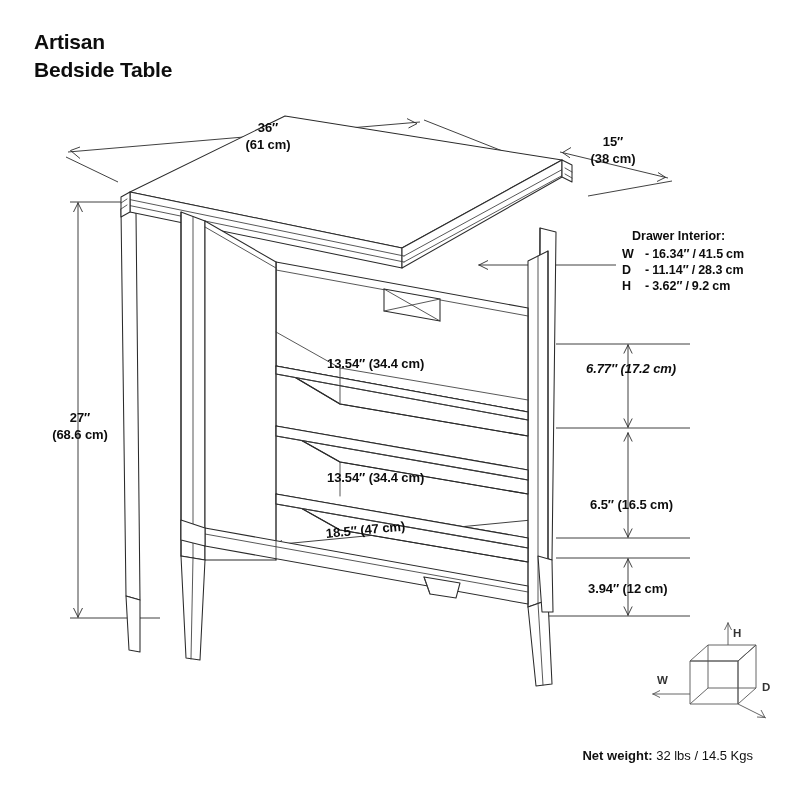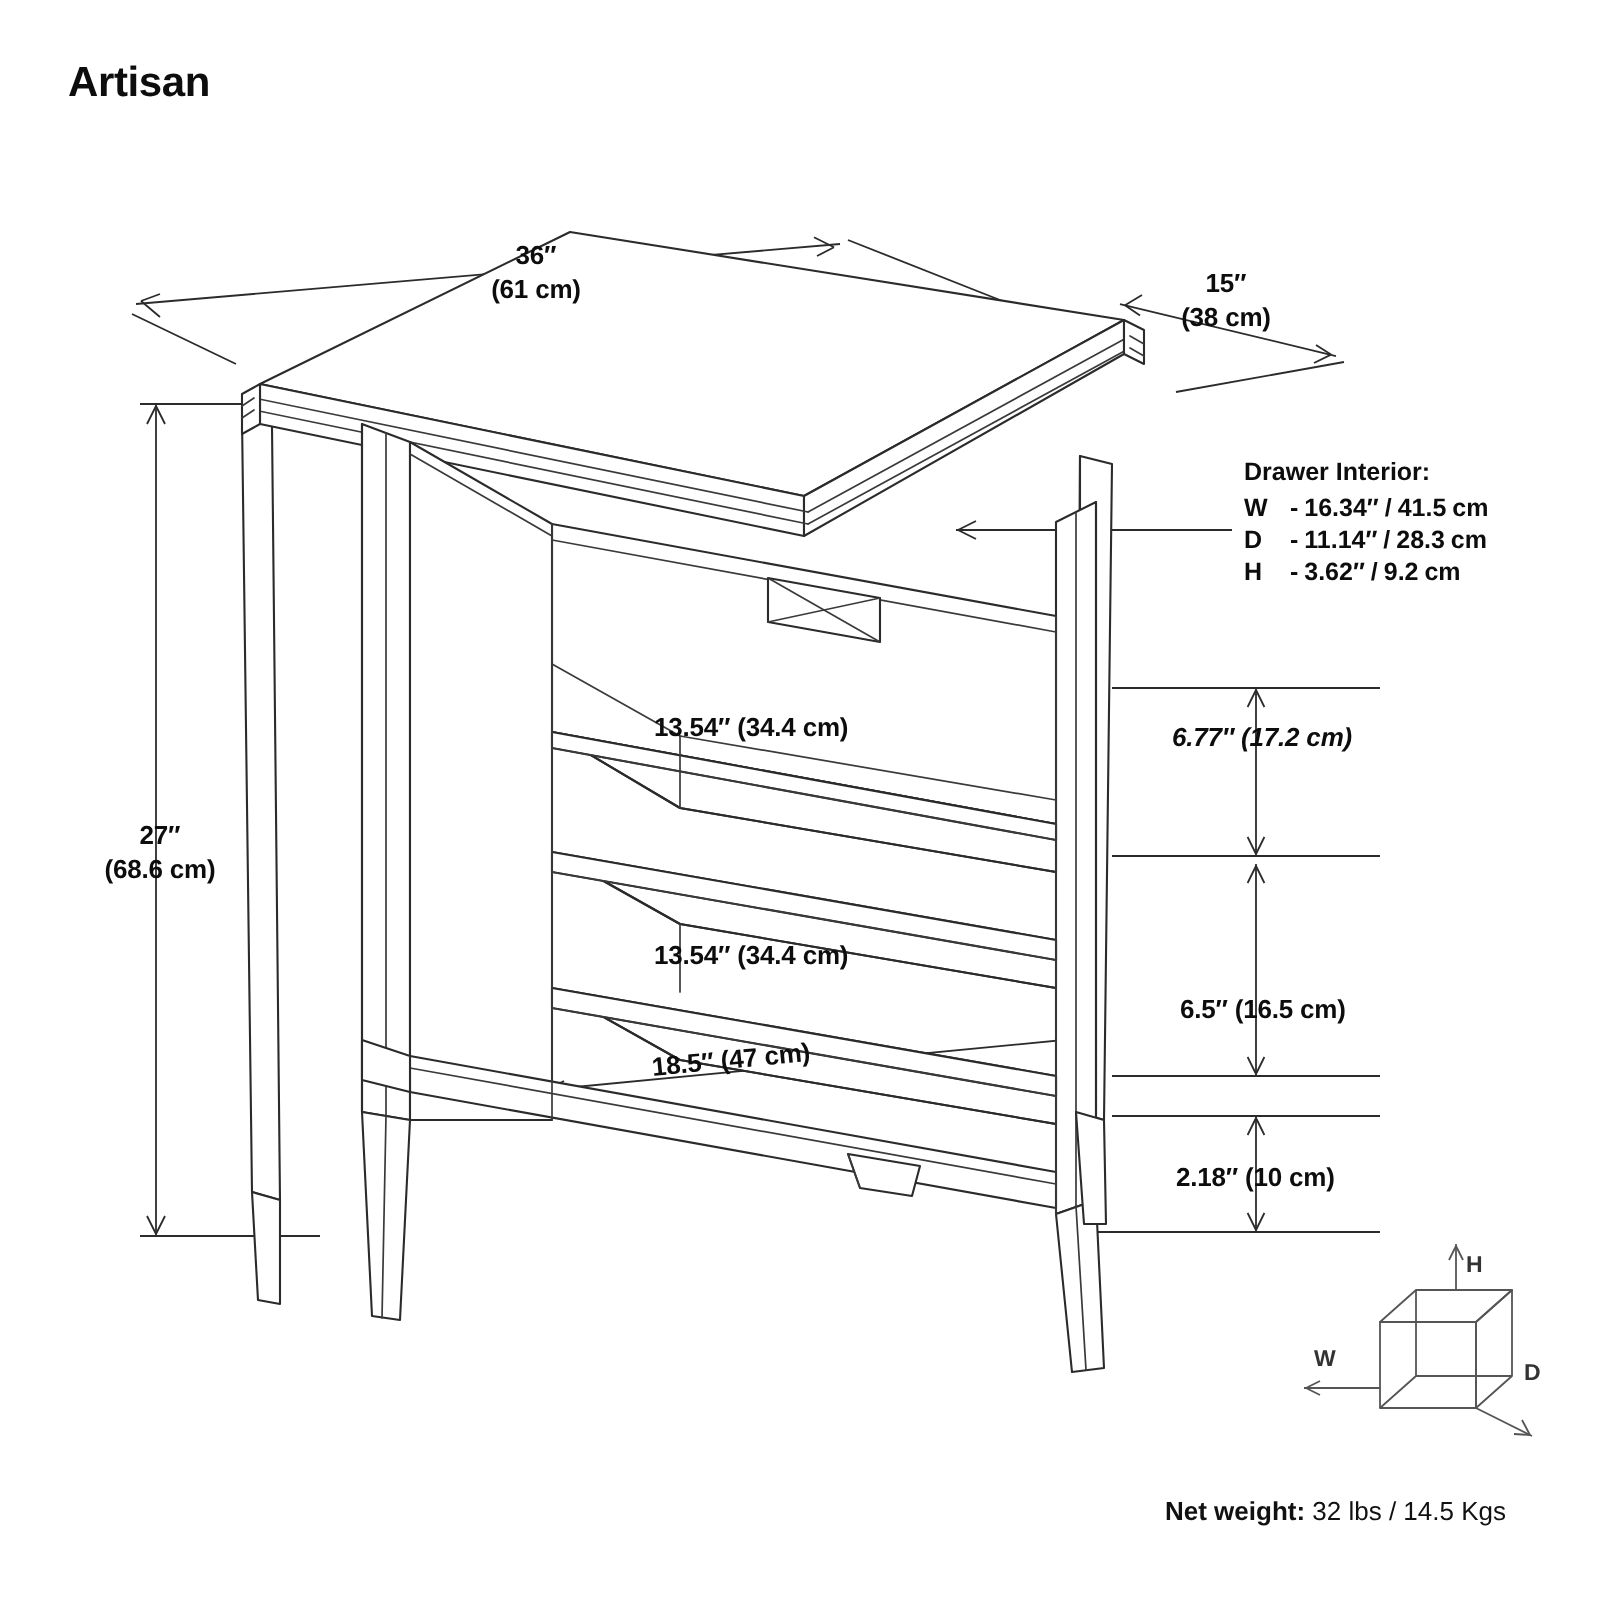--- a/index.html
+++ b/index.html
@@ -87,21 +87,21 @@
   .drawer-info {
     position: absolute;
     left: 622px;
     top: 228px;
     width: 104px;
     font-size: 12.5px;
     font-weight: bold;
     line-height: 1.35;
     color: #0d0d0d;
   }
-  .drawer-info .hdr { display: block; margin-bottom: 1px; }
+  .drawer-info .hdr { display: block; margin-bottom: 1px; margin-left: 10px; }
   .di-row {
     display: block;
     position: relative;
     height: 16px;
     white-space: nowrap;
   }
   .di-key {
     position: absolute;
     left: 0;
     top: 0;
@@ -133,20 +133,21 @@
   .netweight .nw-key { font-weight: bold; }
   .netweight .nw-val { font-weight: normal; margin-top: 24px; }
 </style>
 </head>
 <body>
 
 <div id="page">
 
   <div class="title-block">
     <span class="title-line">Artisan</span>
+    <span class="title-line">Bedside Table</span>
   </div>
 
   <svg class="art" viewBox="0 0 800 800">
 
     <g class="dim">
 
       <path d="M 68,152 L 420,122"></path>
       <path d="M 70.5,150.5 L 80,158.5 M 70.5,150.5 L 80,147.0"></path>
       <path d="M 417,123.6 L 407,118.6 M 417,123.6 L 408.5,128.0"></path>
 
@@ -323,21 +324,21 @@
   <div class="lbl" style="left:327px; top:356px;">13.54″ (34.4 cm)</div>
 
   <div class="lbl" style="left:327px; top:470px;">13.54″ (34.4 cm)</div>
 
   <div class="lbl lbl-slanted" style="left:326px; top:526px; transform: rotate(-5.5deg);">18.5″  (47 cm)</div>
 
   <div class="lbl" style="left:586px; top:361px;font-style:italic;">6.77″ (17.2 cm)</div>
 
   <div class="lbl" style="left:590px; top:497px;text-align:right;">6.5″ (16.5 cm)</div>
 
-  <div class="lbl" style="left:588px; top:581px;">2.18″ (10 cm)</div>
+  <div class="lbl" style="left:588px; top:581px;">3.94″ (12 cm)</div>
 
   <div class="drawer-info">
     <span class="hdr">Drawer Interior:</span>
     <span class="di-row">
       <span class="di-key">W</span>
       <span class="di-val">- 16.34″ / 41.5 cm</span>
     </span>
     <span class="di-row">
       <span class="di-key">D</span>
       <span class="di-val">- 11.14″ / 28.3 cm</span>

